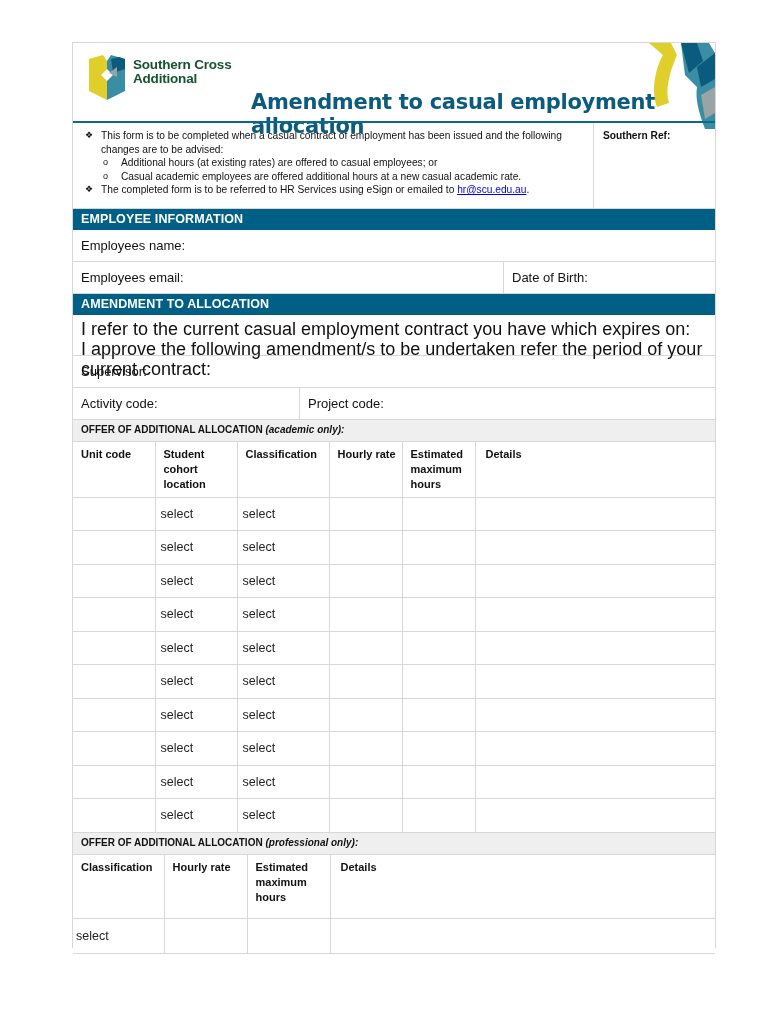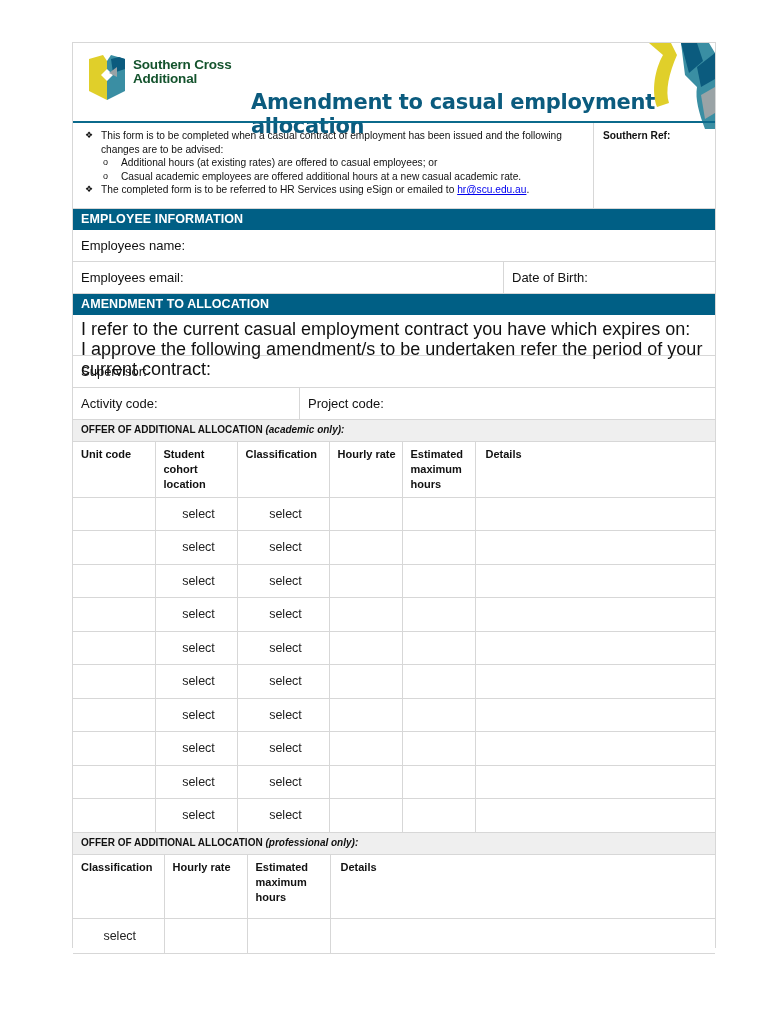--- a/index.html
+++ b/index.html
@@ -47,21 +47,21 @@
     height: 22px; background: #efefef; font-size: 10px; font-weight: bold;
     padding: 4px 0 0 8px; border-bottom: 1px solid #d7d7d7;
   }
   .subband i { font-style: italic; }
 
   table { border-collapse: collapse; width: 642px; table-layout: fixed; }
   td, th { border-right: 1px solid #d7d7d7; border-bottom: 1px solid #d7d7d7; vertical-align: top; }
   td:last-child, th:last-child { border-right: none; padding-left: 10px; }
   th { text-align: left; font-size: 11px; font-weight: bold; padding: 5px 0 0 8px; line-height: 15px; height: 55px; }
   td { height: 33.5px; font-size: 12.5px; color: #222; padding: 9px 0 0 5px; font-family: "Liberation Sans", sans-serif; }
-  td.sel { cursor: pointer; text-align: center; }
+  td.sel { cursor: pointer; }
 
   .prof th { height: 64px; }
   .prof td { height: 35px; padding: 10px 0 0 3px; }
 </style>
 </head>
 <body>
 
 <div class="page">
 
   <div class="header">

